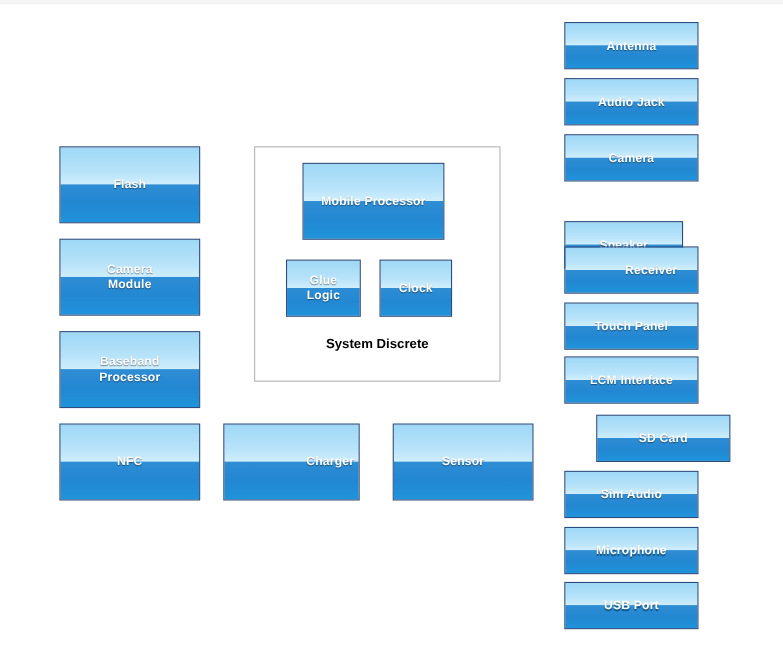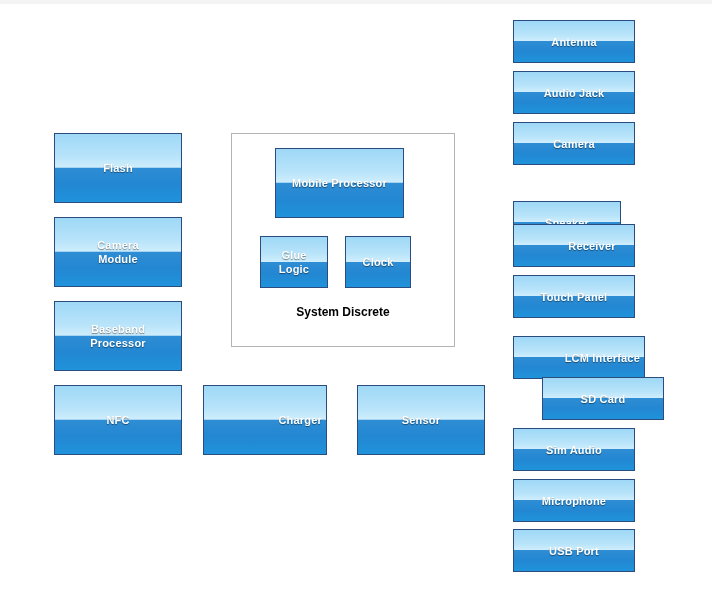--- a/index.html
+++ b/index.html
@@ -131,21 +131,21 @@
       </div>
       <div class="block" style="left: 513px; top: 173px; width: 108px; height: 43px; margin-top: 28px;">
         <span class="label">Speaker</span>
       </div>
       <div class="block" style="left: 513px; top: 224px; width: 122px; height: 43px; padding-left: 36px;">
         <span class="label">Receiver</span>
       </div>
       <div class="block" style="left: 513px; top: 275px; width: 122px; height: 43px;">
         <span class="label">Touch Panel</span>
       </div>
-      <div class="block" style="left: 513px; top: 336px; width: 132px; height: 43px; justify-content: flex-end;">
+      <div class="block" style="left: 513px; top: 324px; width: 122px; height: 43px;">
         <span class="label">LCM Interface</span>
       </div>
       <div class="block" style="left: 542px; top: 377px; width: 122px; height: 43px;">
         <span class="label">SD Card</span>
       </div>
       <div class="block" style="left: 513px; top: 428px; width: 122px; height: 43px;">
         <span class="label">Sim Audio</span>
       </div>
       <div class="block" style="left: 513px; top: 479px; width: 122px; height: 43px;">
         <span class="label">Microphone</span>

